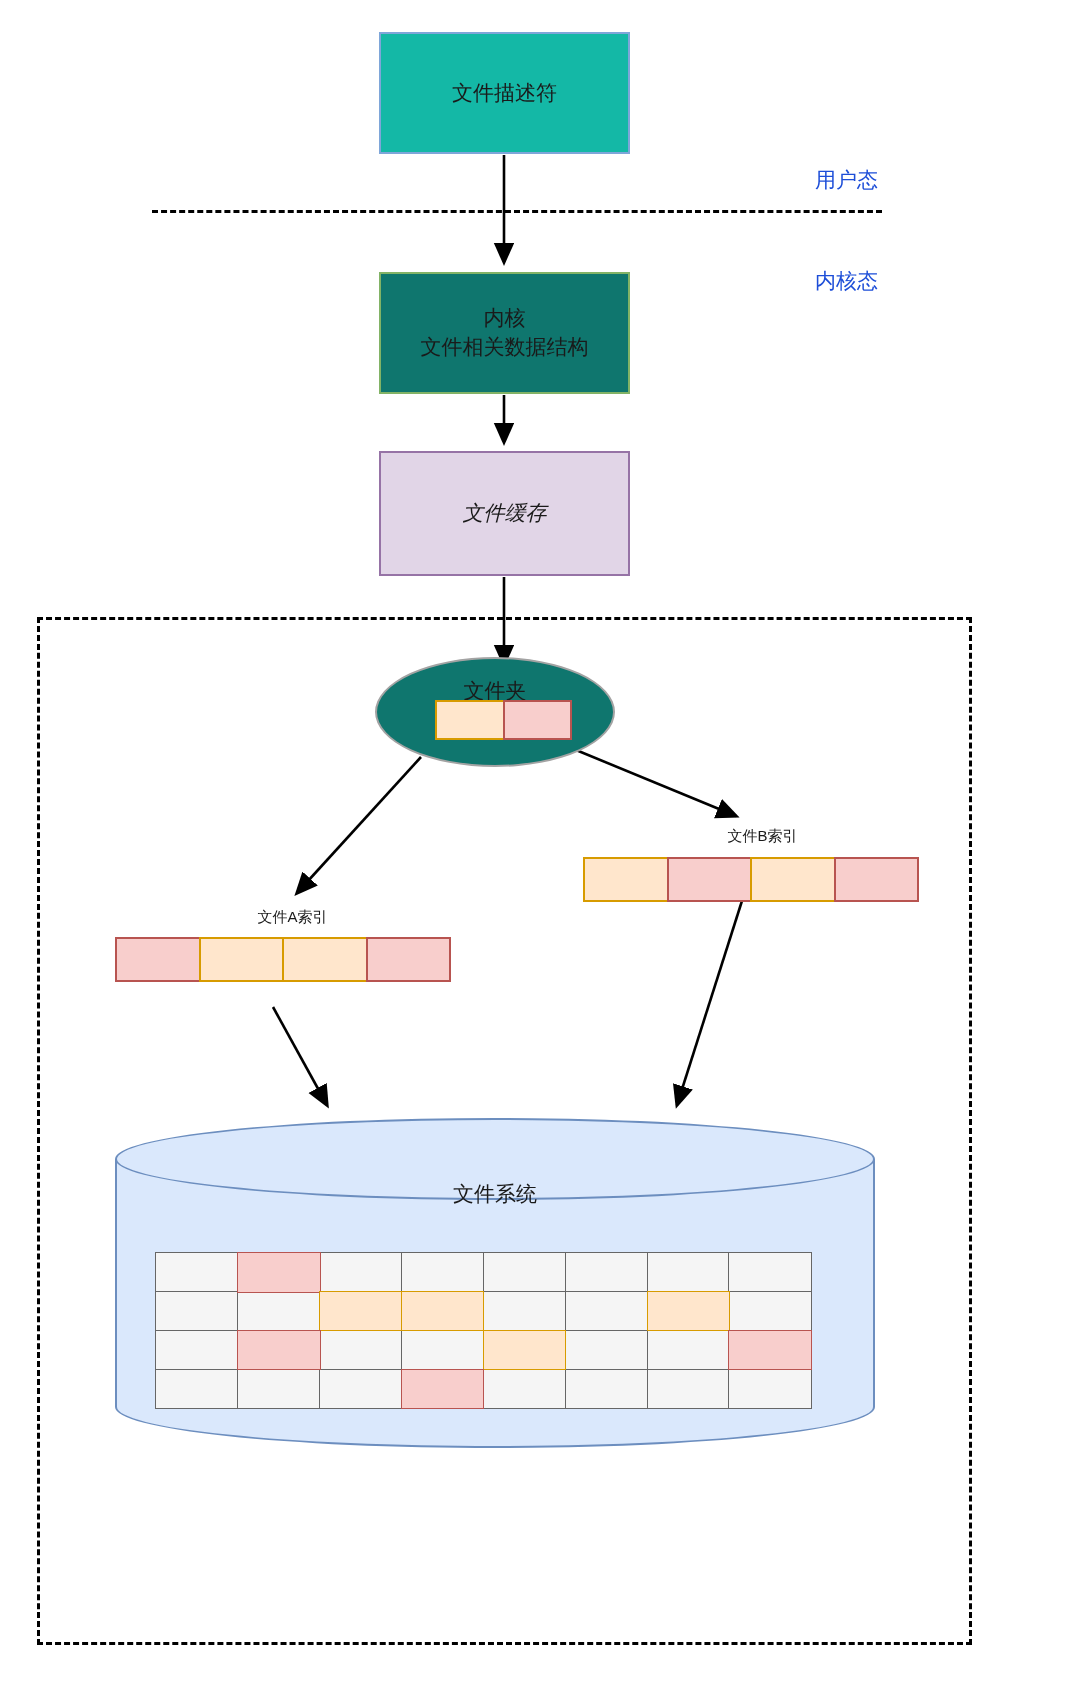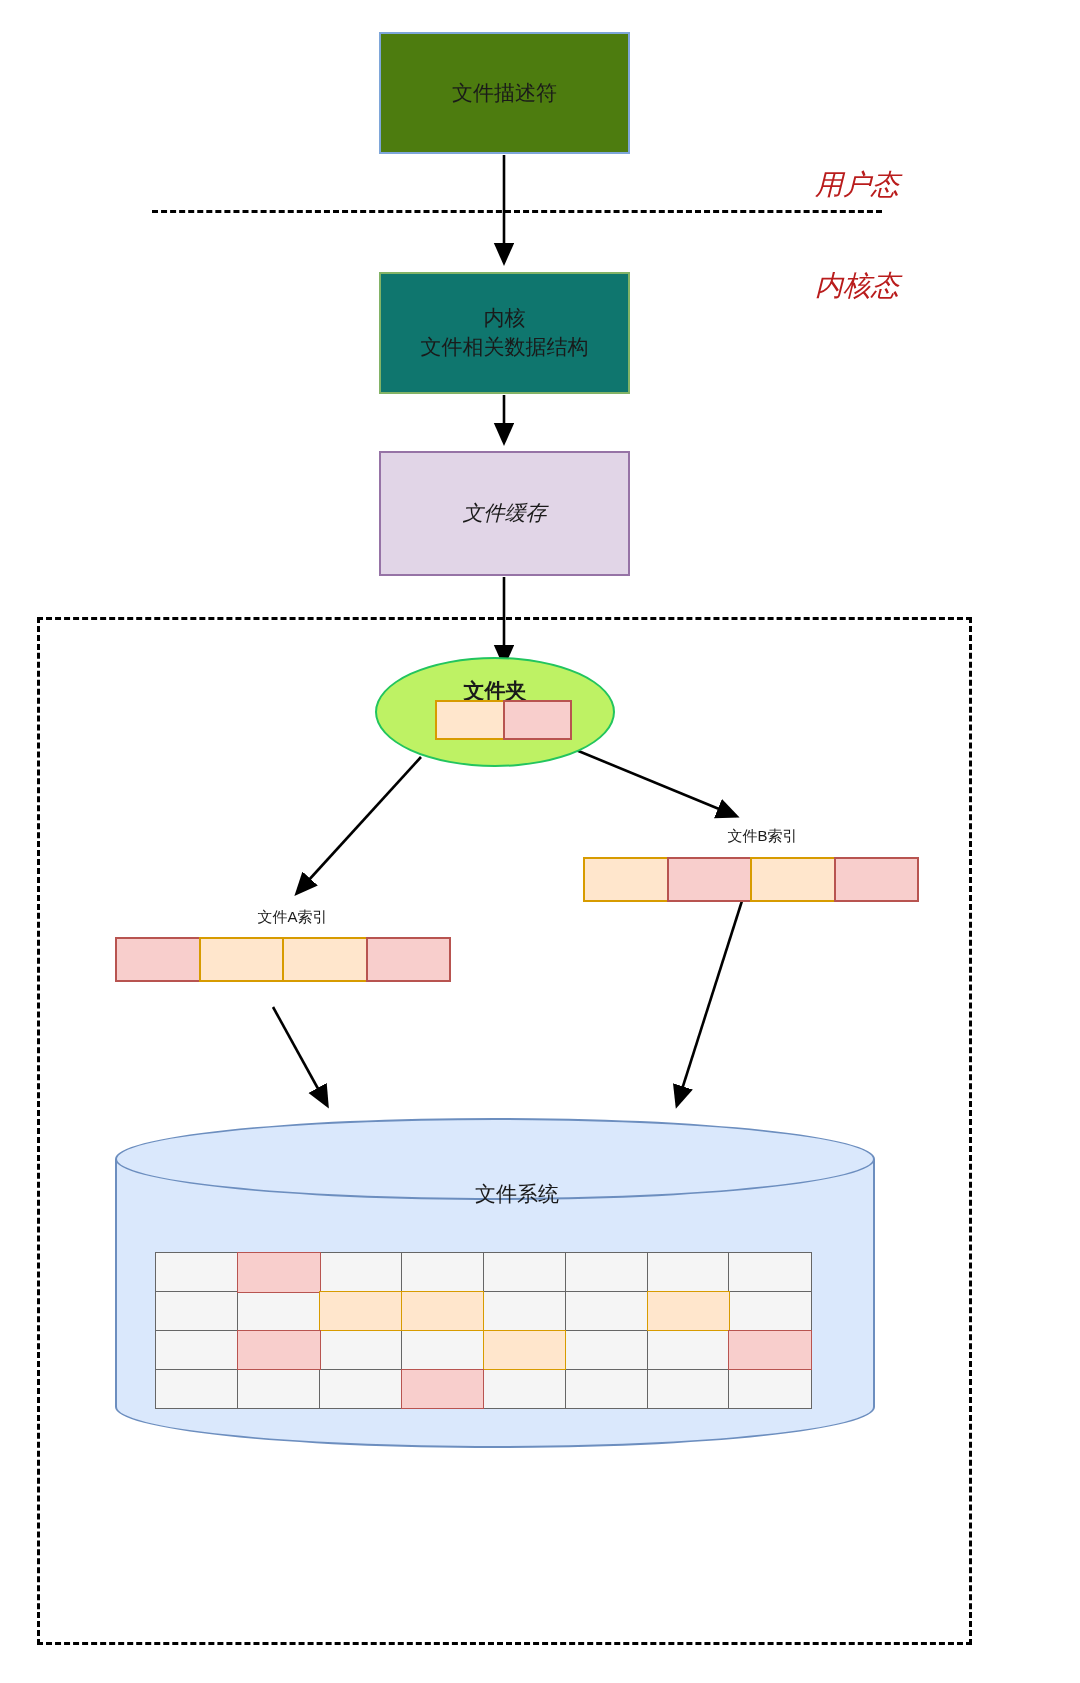--- a/index.html
+++ b/index.html
@@ -20,49 +20,47 @@
     box-sizing:border-box;
     display:flex;
     align-items:center;
     justify-content:center;
     text-align:center;
     line-height:1.38;
     font-size:21px;
     white-space:pre-line;
   }
   .node-blue{
-    background:#4d7c0f;
+    background:#14b8a6;
     border:2px solid #7ea6d9;
   }
   .node-green{
     background:#0f766e;
     border:2px solid #82b366;
   }
   .node-purple{
     background:#e1d5e7;
     border:2px solid #9673a6;
   }
 
   
   .mode-label{
     position:absolute;
-    font-size:28px;
-    color:#b91c1c;
+    font-size:21px;
+    color:#1d4ed8;
     white-space:nowrap;
-    font-style:italic;
   }
 
   
   .ellipse-node{
     position:absolute;
     box-sizing:border-box;
-    background:#bef264;
-    border:2px solid #22c55e;
+    background:#0f766e;
+    border:2px solid #a3a3a3;
     border-radius:50%;
-    font-weight:bold;
   }
   .ellipse-label{
     position:absolute;
     width:100%;
     text-align:center;
     font-size:21px;
     top:18px;
     left:0;
   }
 
@@ -120,21 +118,20 @@
     box-sizing:border-box;
     background:#dae8fc;
     border:2px solid #6c8ebf;
     border-radius:50%;
   }
   .cyl-label{
     position:absolute;
     width:100%;
     text-align:center;
     font-size:21px;
-    padding-left:22px;
   }
 
   
   .grid{
     position:absolute;
     display:grid;
     box-sizing:border-box;
   }
   .gcell{
     box-sizing:border-box;

